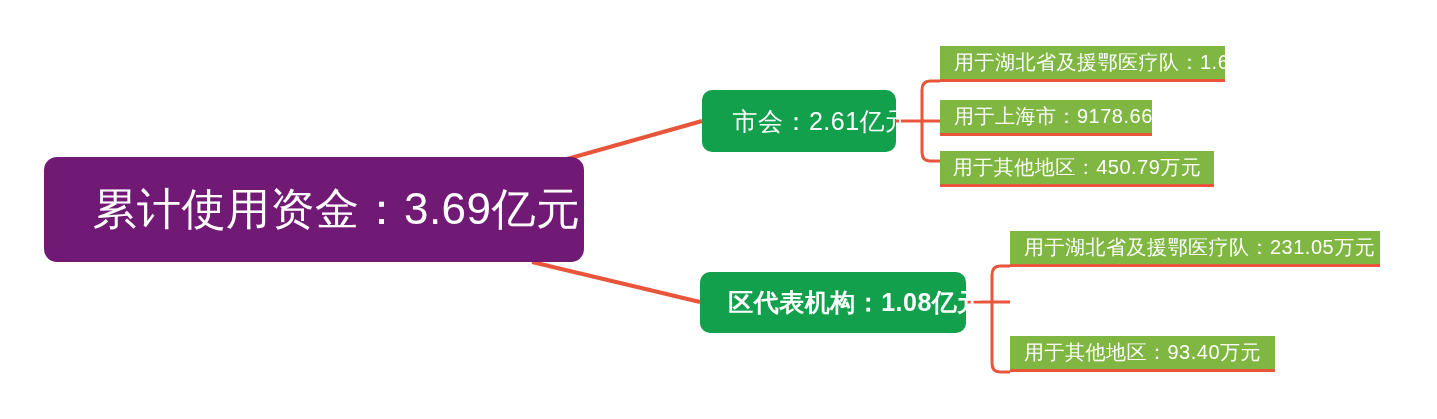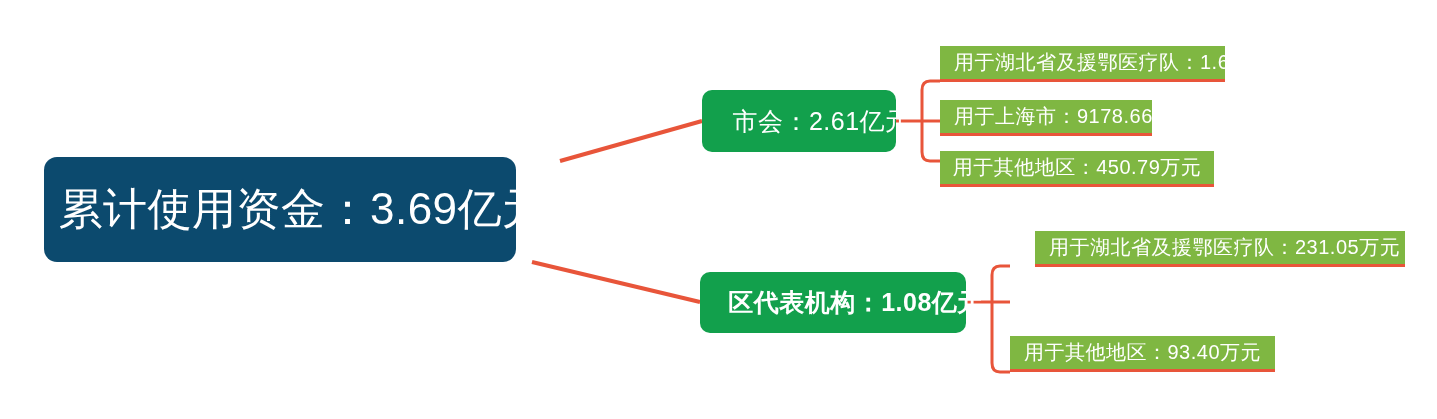--- a/index.html
+++ b/index.html
@@ -31,23 +31,23 @@
     display: flex;
     align-items: center;
     color: #ffffff;
     white-space: nowrap;
     letter-spacing: 0.5px;
     padding-left: 45px;
   }
   .node-root {
     left: 44px;
     top: 157px;
-    width: 472px;
+    width: 540px;
     height: 105px;
-    background: #0c4a6e;
+    background: #701a75;
     border-radius: 13px;
     justify-content: center;
     font-size: 44px;
   }
   .node-branch {
     background: #12A04C;
     border-radius: 10px;
     justify-content: center;
     font-size: 25px;
   }
@@ -68,21 +68,21 @@
     background: #7FB742;
     border-bottom: 3px solid #E8553A;
     font-size: 20px;
     padding-left: 14px;
     padding-right: 14px;
     height: 36px;
   }
   .leaf-a1 { left: 940px; top: 46px;  width: 285px; }
   .leaf-a2 { left: 940px; top: 100px; width: 212px; }
   .leaf-a3 { left: 940px; top: 151px; width: 274px; justify-content: center; }
-  .leaf-b1 { left: 1010px; top: 231px; width: 370px; margin-left: 25px; }
+  .leaf-b1 { left: 1010px; top: 231px; width: 370px; }
   .leaf-b2 { left: 1010px; top: 284px; width: 247px; }
   .leaf-b3 { left: 1010px; top: 336px; width: 265px; }
 </style>
 </head>
 <body>
 
 <div id="mindmap">
 
   <svg class="connector-layer" viewBox="0 0 1437 419" width="1437" height="419" fill="none">
 

